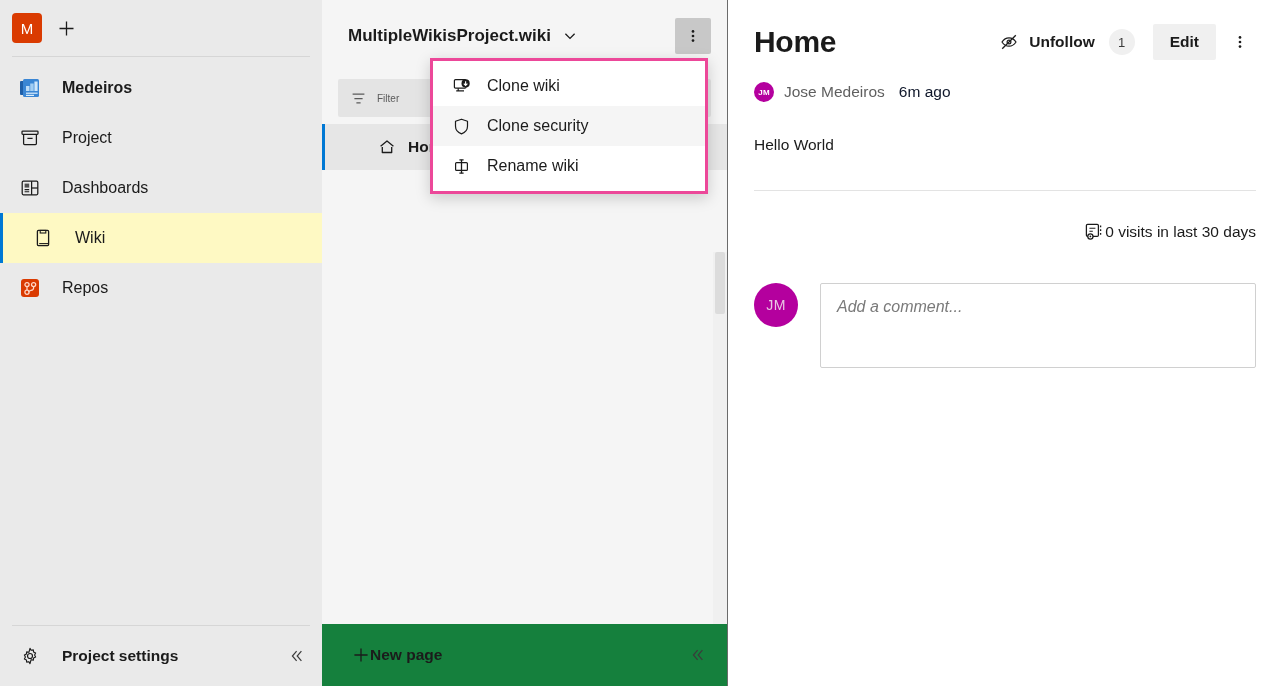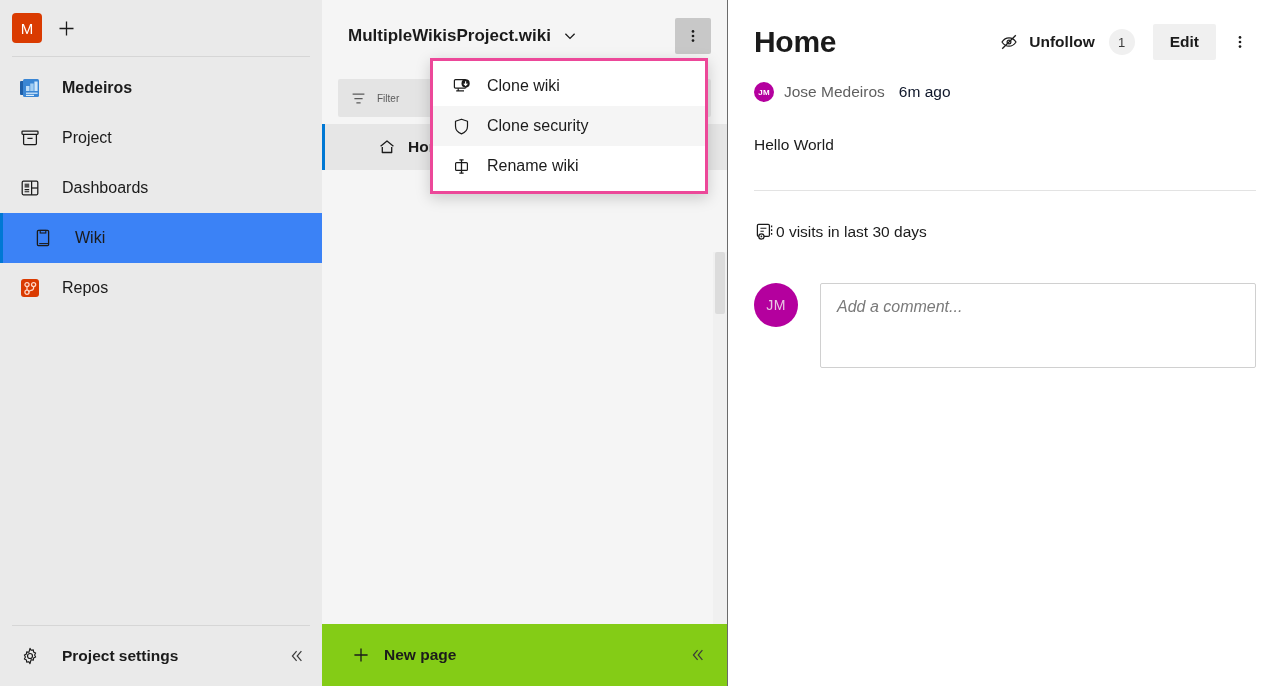--- a/index.html
+++ b/index.html
@@ -44,21 +44,21 @@
   .proj-divider { height: 1px; background: #d6d6d6; margin: 0 12px; }
 
   .nav-list { flex: 1 1 auto; padding-top: 6px; }
   .nav-item {
     height: 50px; display: flex; align-items: center;
     padding-left: 16px; gap: 18px; cursor: pointer;
     position: relative; color: #1b1b1b;
   }
   .nav-item .nav-label { font-size: 16px; }
   .nav-item.is-bold .nav-label { font-weight: bold; }
-  .nav-item.is-selected { background: #3b82f6; padding-left: 29px; }
+  .nav-item.is-selected { background: #fef9c3; padding-left: 29px; }
   .nav-item.is-selected::before {
     content: ""; position: absolute; left: 0; top: 0; bottom: 0;
     width: 3px; background: #0078d4;
   }
   .nav-icon {
     width: 28px; height: 28px; flex: 0 0 28px;
     display: flex; align-items: center; justify-content: center;
   }
 
   .proj-footer-wrap { flex: 0 0 auto; padding-bottom: 8px; font-weight: bold; }
@@ -116,23 +116,22 @@
     cursor: pointer; color: #1b1b1b;
   }
   .tree-item.is-selected { background: #e6e6e6; }
   .tree-item.is-selected::before {
     content: ""; position: absolute; left: 0; top: 0; bottom: 0;
     width: 3px; background: #0078d4;
   }
   .tree-label { font-size: 15.5px; font-weight: bold; }
 
   .wiki-foot {
-    height: 62px; flex: 0 0 62px; background: #84cc16;
+    height: 62px; flex: 0 0 62px; background: #15803d;
     display: flex; align-items: center; padding: 0 16px 0 30px;
-    gap: 14px;
   }
   .newpage-plus { font-size: 20px; color: #1b1b1b; line-height: 1; }
   .newpage-label { font-size: 15.5px; font-weight: bold; color: #1b1b1b; flex: 1 1 auto; }
 
   .tree-scrollbar {
     position: absolute; right: 0; top: 128px; width: 14px;
     height: 496px; background: #f0f0f0;
   }
   .tree-scrollbar .thumb {
     position: absolute; top: 0; left: 2px; width: 10px; height: 62px;
@@ -173,21 +172,21 @@
     width: 20px; height: 20px; border-radius: 50%; background: #b4009e;
     color: #fff; font-size: 8px; display: flex; align-items: center;
     justify-content: center; font-weight: bold; letter-spacing: 0.2px;
   }
   .author-name { font-size: 15.5px; color: #5f5f5f; }
   .author-time { font-size: 15.5px; color: #0f172a; margin-left: 4px; }
 
   .page-body { margin-top: 34px; font-size: 15.5px; color: #1b1b1b; }
   .body-divider { height: 1px; background: #e3e3e3; margin-top: 36px; }
 
-  .visits-row { display: flex; align-items: center; margin-top: 30px; }
+  .visits-row { display: flex; align-items: center; margin-top: 30px; justify-content: flex-end; }
   .visits-text { font-size: 15.5px; color: #1b1b1b; }
 
   .comment-row { display: flex; align-items: flex-start; gap: 22px; margin-top: 40px; }
   .avatar-lg {
     width: 44px; height: 44px; border-radius: 50%; background: #b4009e;
     color: #e9c8e4; font-size: 14px; display: flex; align-items: center;
     justify-content: center; flex: 0 0 44px; letter-spacing: 0.3px;
   }
   .comment-box {
     flex: 1 1 auto; height: 85px; border: 1px solid #d0d0d0;

